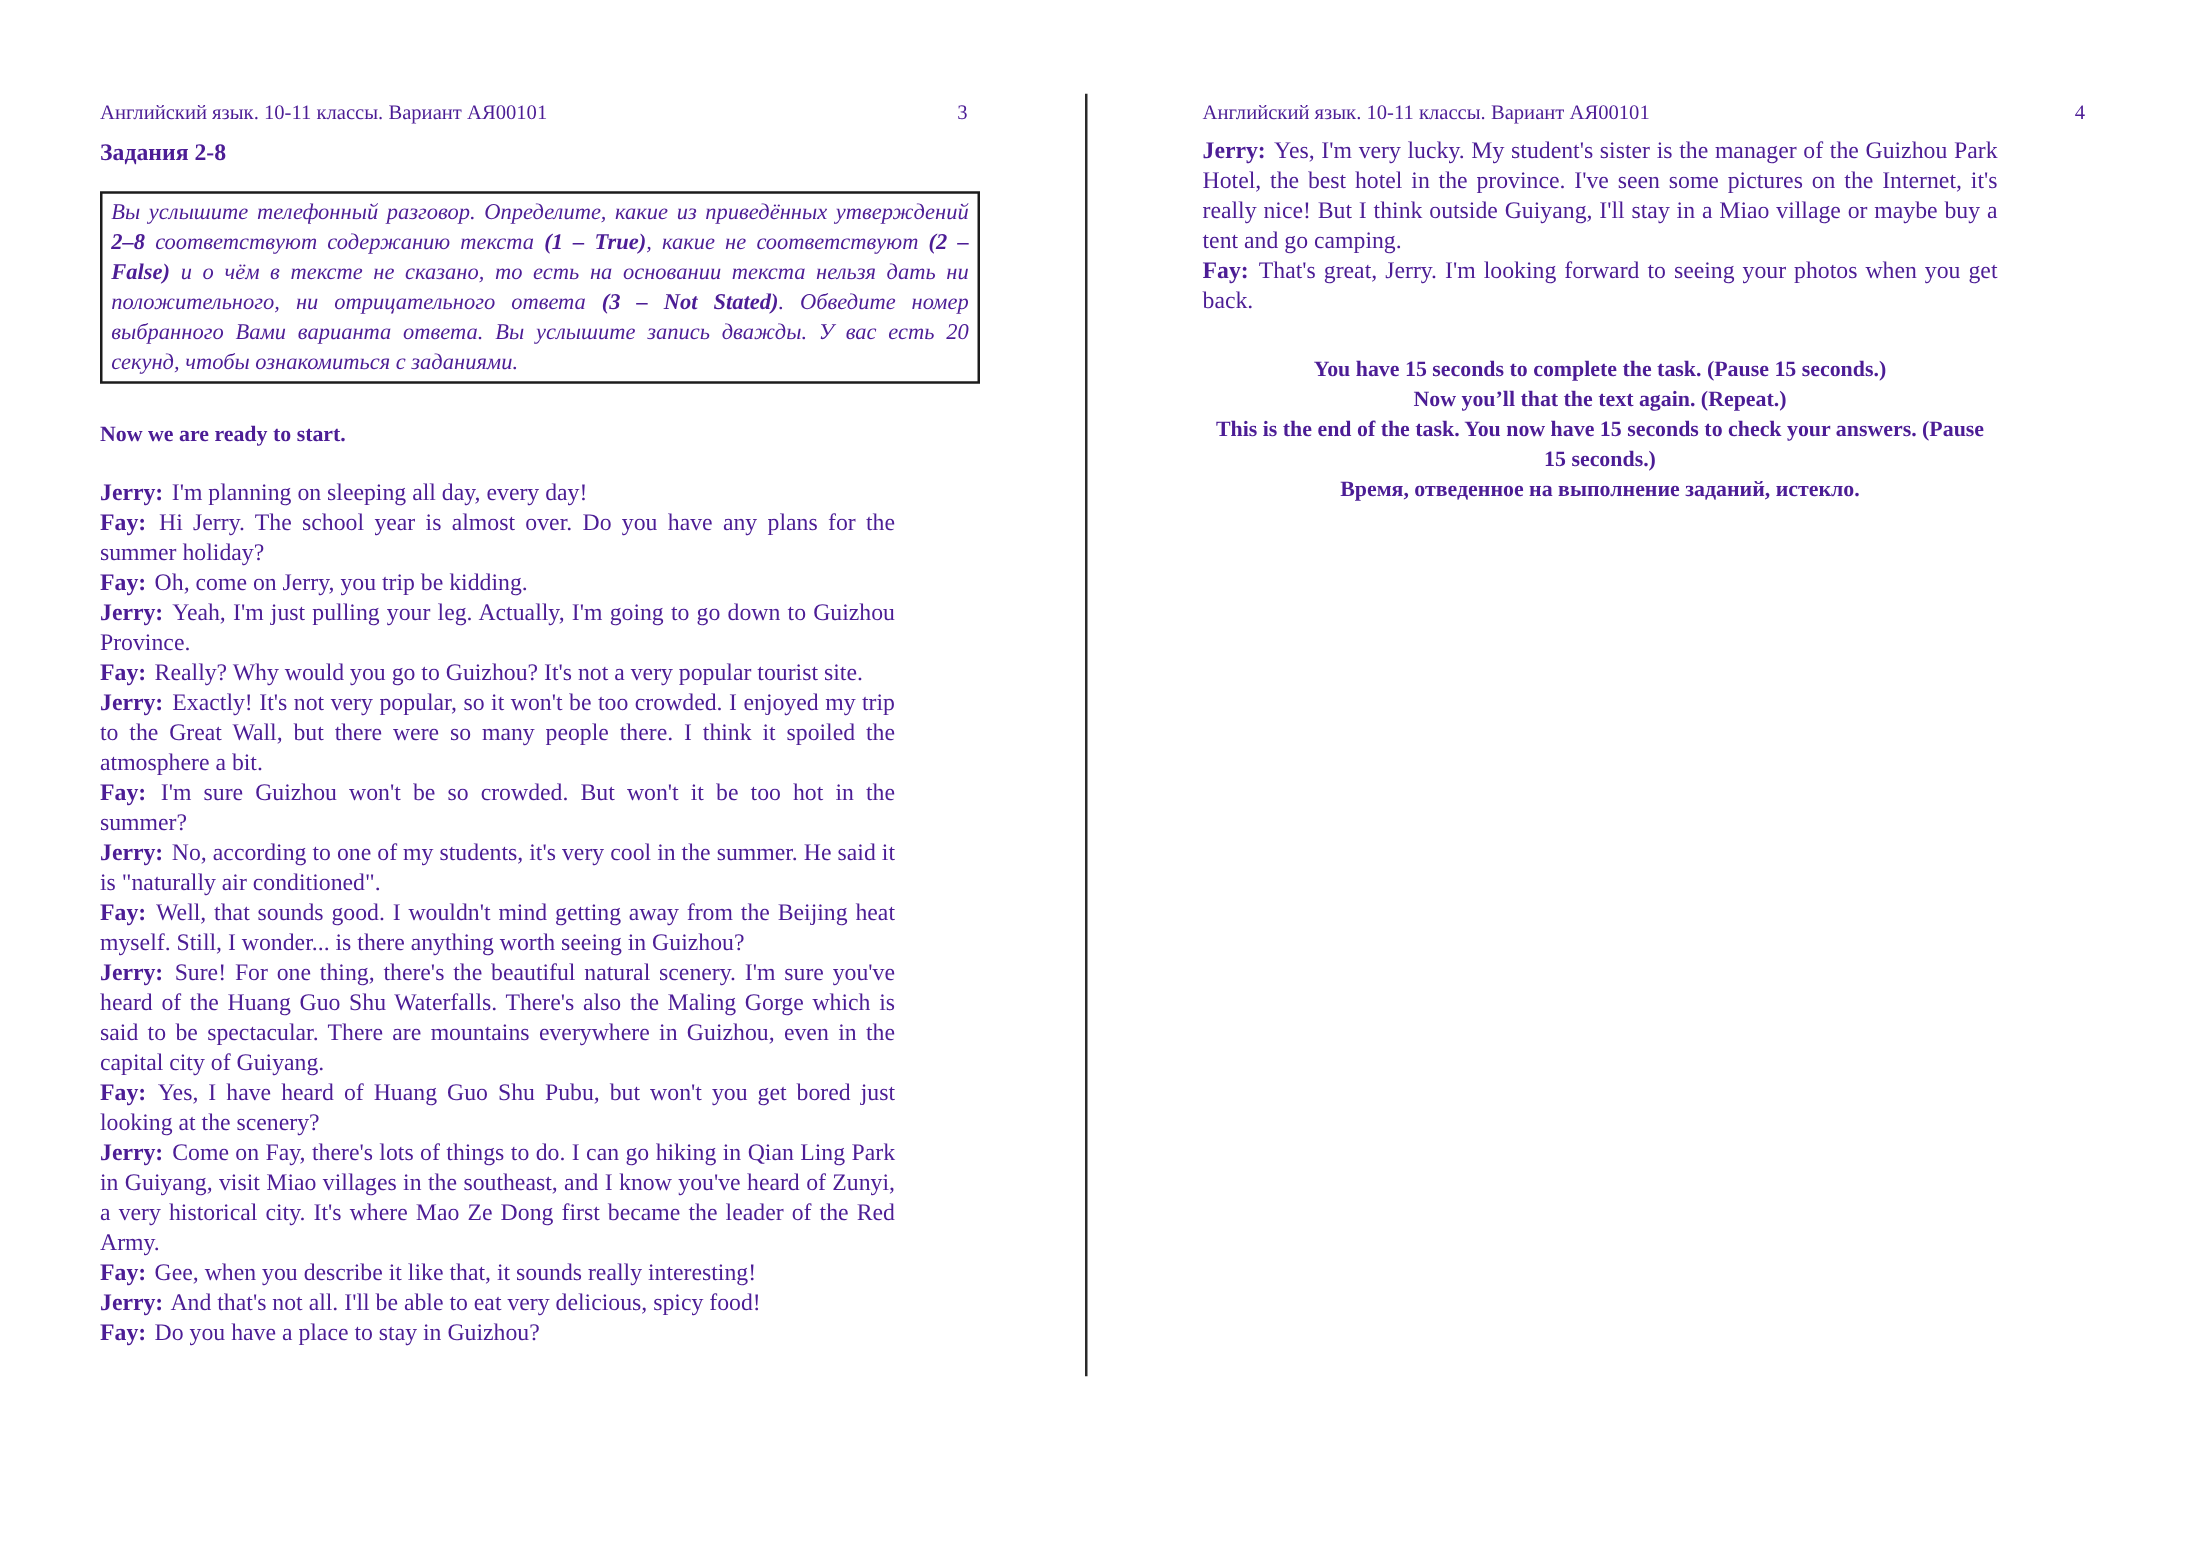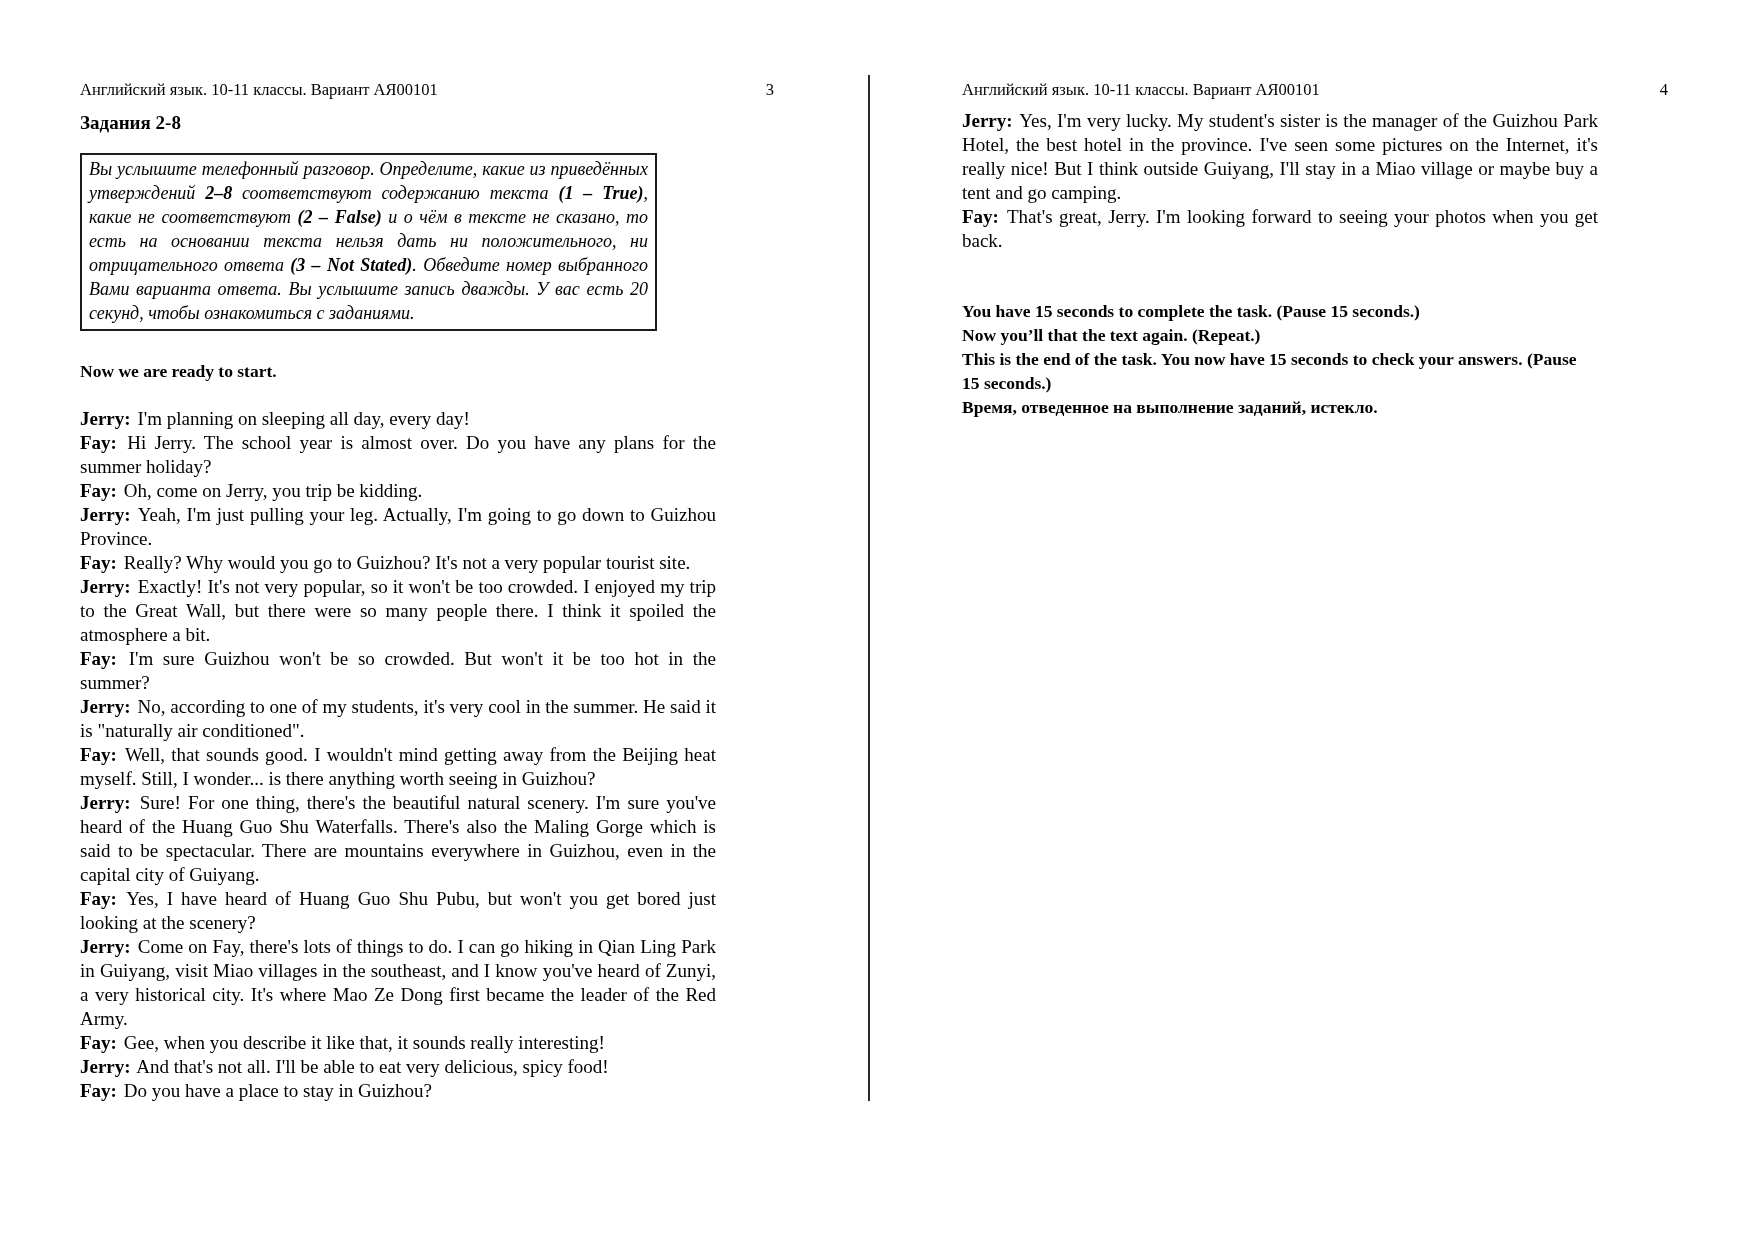--- a/index.html
+++ b/index.html
@@ -6,21 +6,21 @@
     margin: 0;
     padding: 0;
     background: #ffffff;
   }
   .canvas {
     position: relative;
     width: 1754px;
     height: 1239px;
     background: #ffffff;
     font-family: "Liberation Serif", serif;
-    color: #000000;
+    color: #4c1d95;
     overflow: hidden;
   }
   .page {
     position: absolute;
     top: 78px;
   }
   .page-left  { left: 80px;  width: 694px; }
   .page-right { left: 962px; width: 706px; }
 
   .head-row {
@@ -37,21 +37,21 @@
 
   .section-title {
     font-weight: bold;
     font-size: 19px;
     line-height: 25px;
     margin: 8px 0 0 0;
   }
 
   .instruction-box {
     box-sizing: border-box;
-    width: 577px;
+    width: 704px;
     margin-top: 18px;
     border: 2px solid #1c1c1c;
     padding: 2px 7px 4px 7px;
   }
   .instruction-box p {
     margin: 0;
     font-style: italic;
     font-size: 18px;
     line-height: 24px;
     text-align: justify;
@@ -69,21 +69,22 @@
   .turn {
     margin: 0;
     font-size: 19px;
     line-height: 24px;
     text-align: justify;
   }
   .turn b { padding-right: 2px; }
 
   .closing {
     width: 636px;
-    margin-top: 46px;
+    margin-top: 30px;
+    text-align: center;
   }
   .closing p {
     margin: 0;
     font-weight: bold;
     font-size: 17.5px;
     line-height: 24px;
   }
 
   .divider {
     position: absolute;

